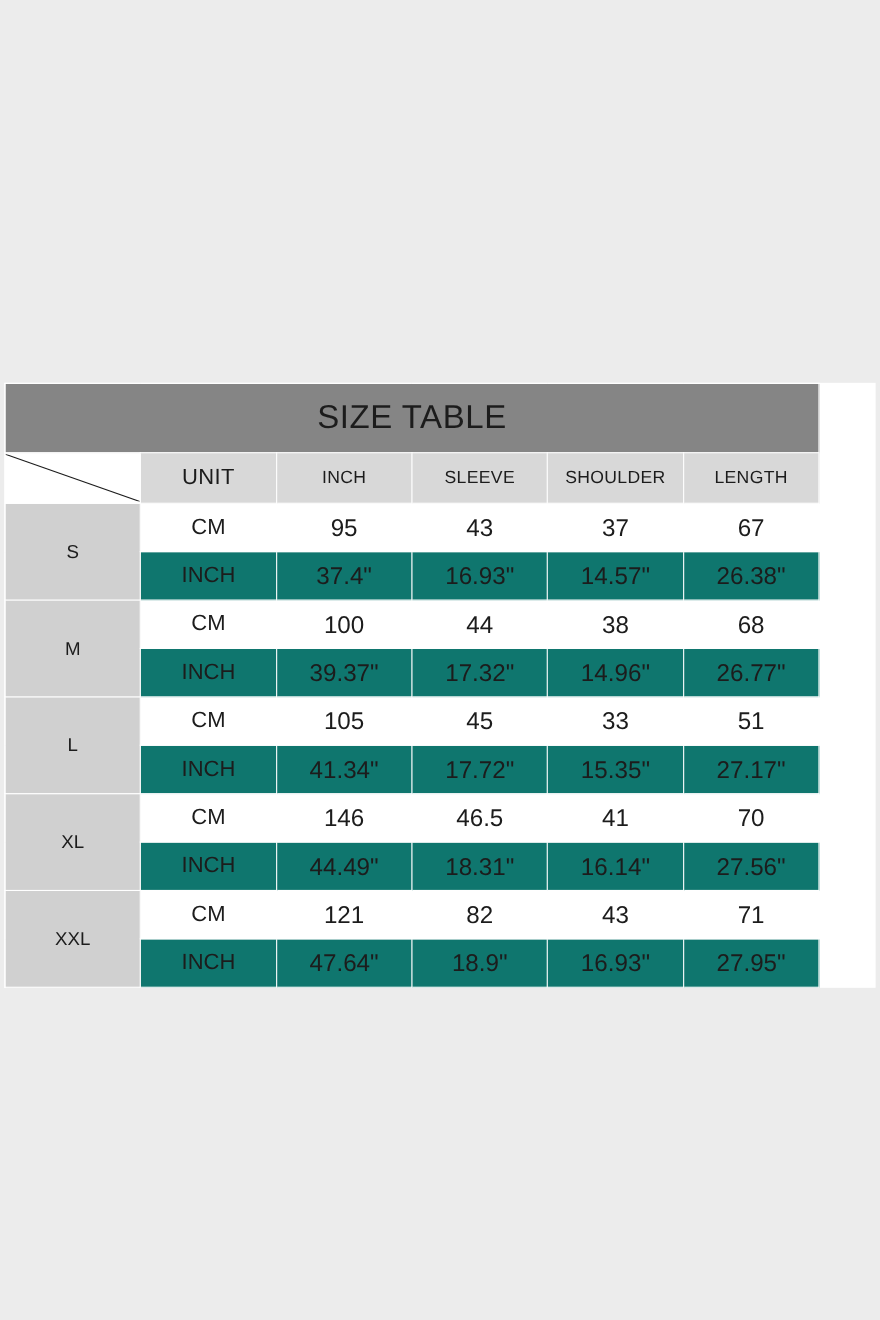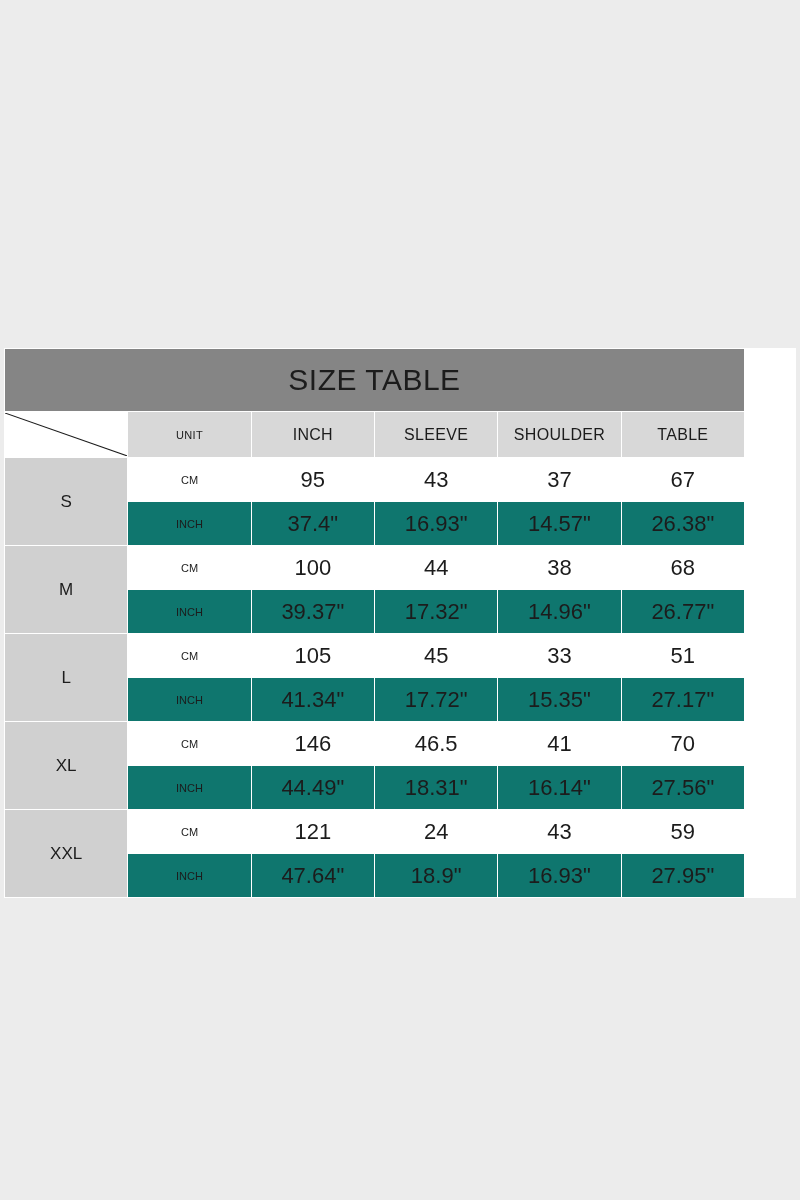--- a/index.html
+++ b/index.html
@@ -65,21 +65,21 @@
     font-size: 16px;
     height: 43px;
     letter-spacing: 0.3px;
   }
   .size-cell {
     background: #d0d0d0;
     font-size: 17px;
     width: 110px;
   }
   .unit-cell {
-    font-size: 11px;
+    font-size: 20px;
     width: 138px;
   }
   .val-cell {
     font-size: 22px;
   }
   .row-cm td:not(.size-cell) {
     background: #ffffff;
     height: 41px;
   }
   .row-inch td:not(.size-cell) {
@@ -100,21 +100,21 @@
         <tr>
           <td class="corner-cell">
             <svg class="diag" viewBox="0 0 110 43" preserveAspectRatio="none">
               <line x1="0" y1="0" x2="110" y2="43" stroke="#1c1c1c" stroke-width="1"></line>
             </svg>
           </td>
           <td class="head-cell unit-cell">UNIT</td>
           <td class="head-cell">INCH</td>
           <td class="head-cell">SLEEVE</td>
           <td class="head-cell">SHOULDER</td>
-          <td class="head-cell">TABLE</td>
+          <td class="head-cell">LENGTH</td>
         </tr>
 
         <tr class="row-cm">
           <td class="size-cell" rowspan="2">S</td>
           <td class="unit-cell">CM</td>
           <td class="val-cell">95</td>
           <td class="val-cell">43</td>
           <td class="val-cell">37</td>
           <td class="val-cell">67</td>
         </tr>
@@ -171,23 +171,23 @@
           <td class="val-cell">44.49"</td>
           <td class="val-cell">18.31"</td>
           <td class="val-cell">16.14"</td>
           <td class="val-cell">27.56"</td>
         </tr>
 
         <tr class="row-cm">
           <td class="size-cell" rowspan="2">XXL</td>
           <td class="unit-cell">CM</td>
           <td class="val-cell">121</td>
-          <td class="val-cell">24</td>
+          <td class="val-cell">82</td>
           <td class="val-cell">43</td>
-          <td class="val-cell">59</td>
+          <td class="val-cell">71</td>
         </tr>
         <tr class="row-inch">
           <td class="unit-cell">INCH</td>
           <td class="val-cell">47.64"</td>
           <td class="val-cell">18.9"</td>
           <td class="val-cell">16.93"</td>
           <td class="val-cell">27.95"</td>
         </tr>
       </tbody>
     </table>

